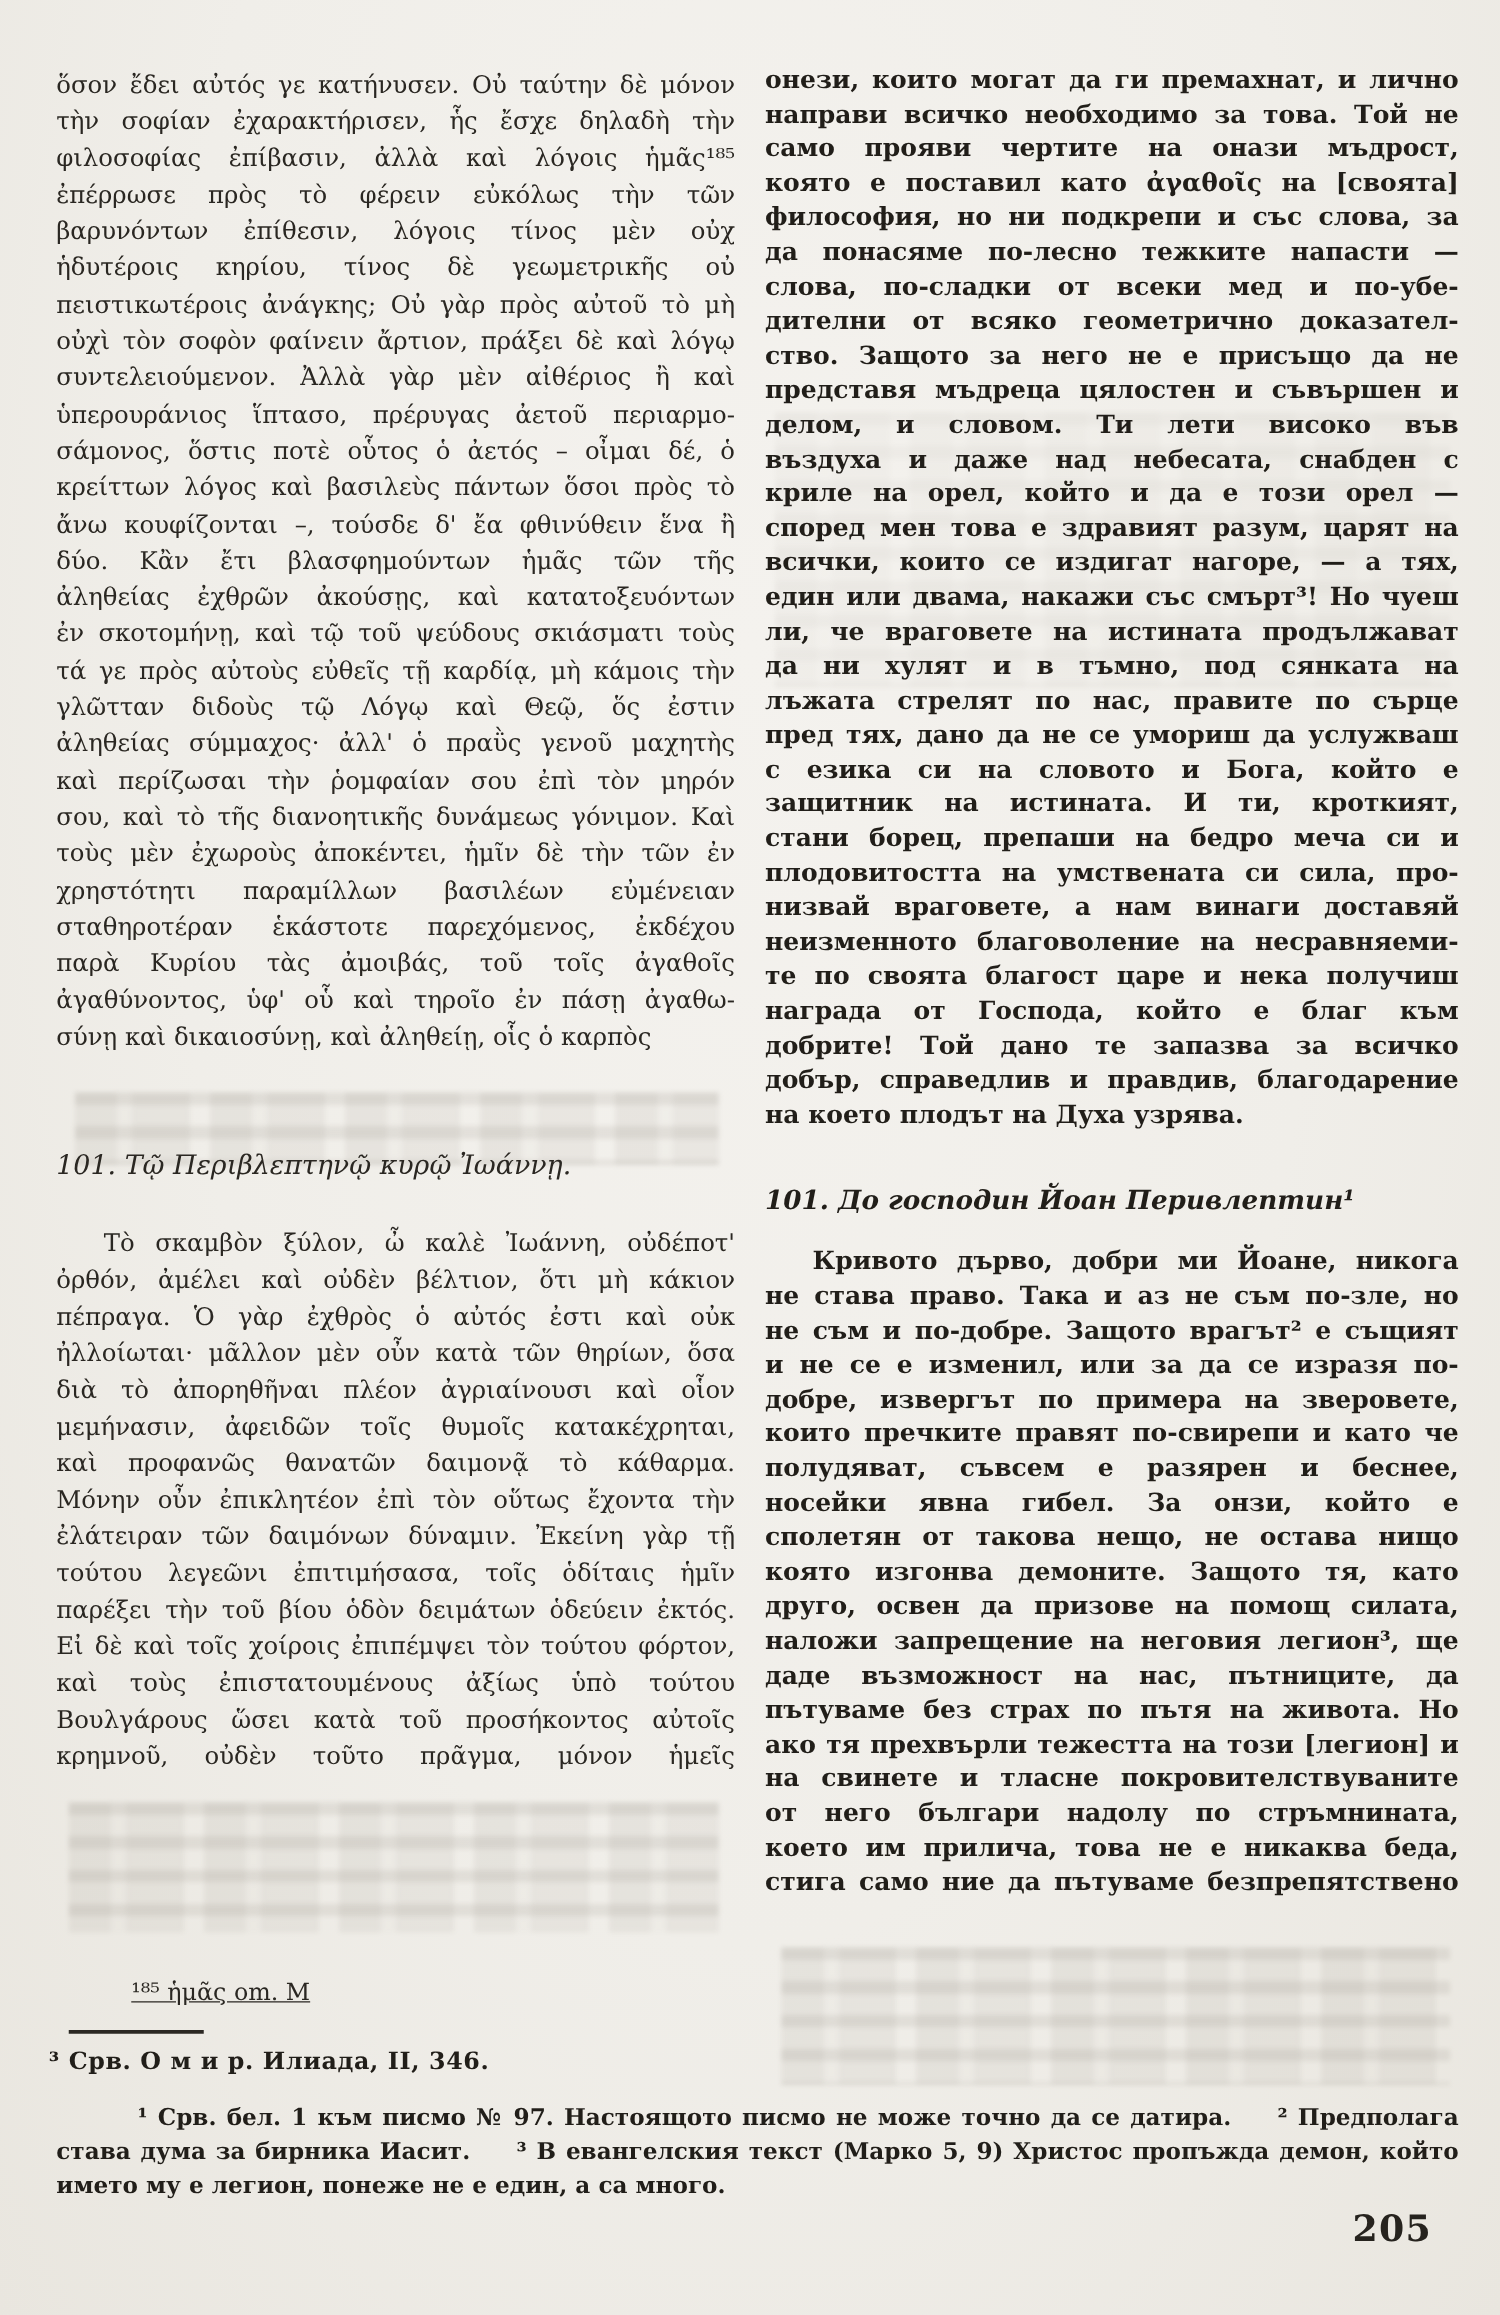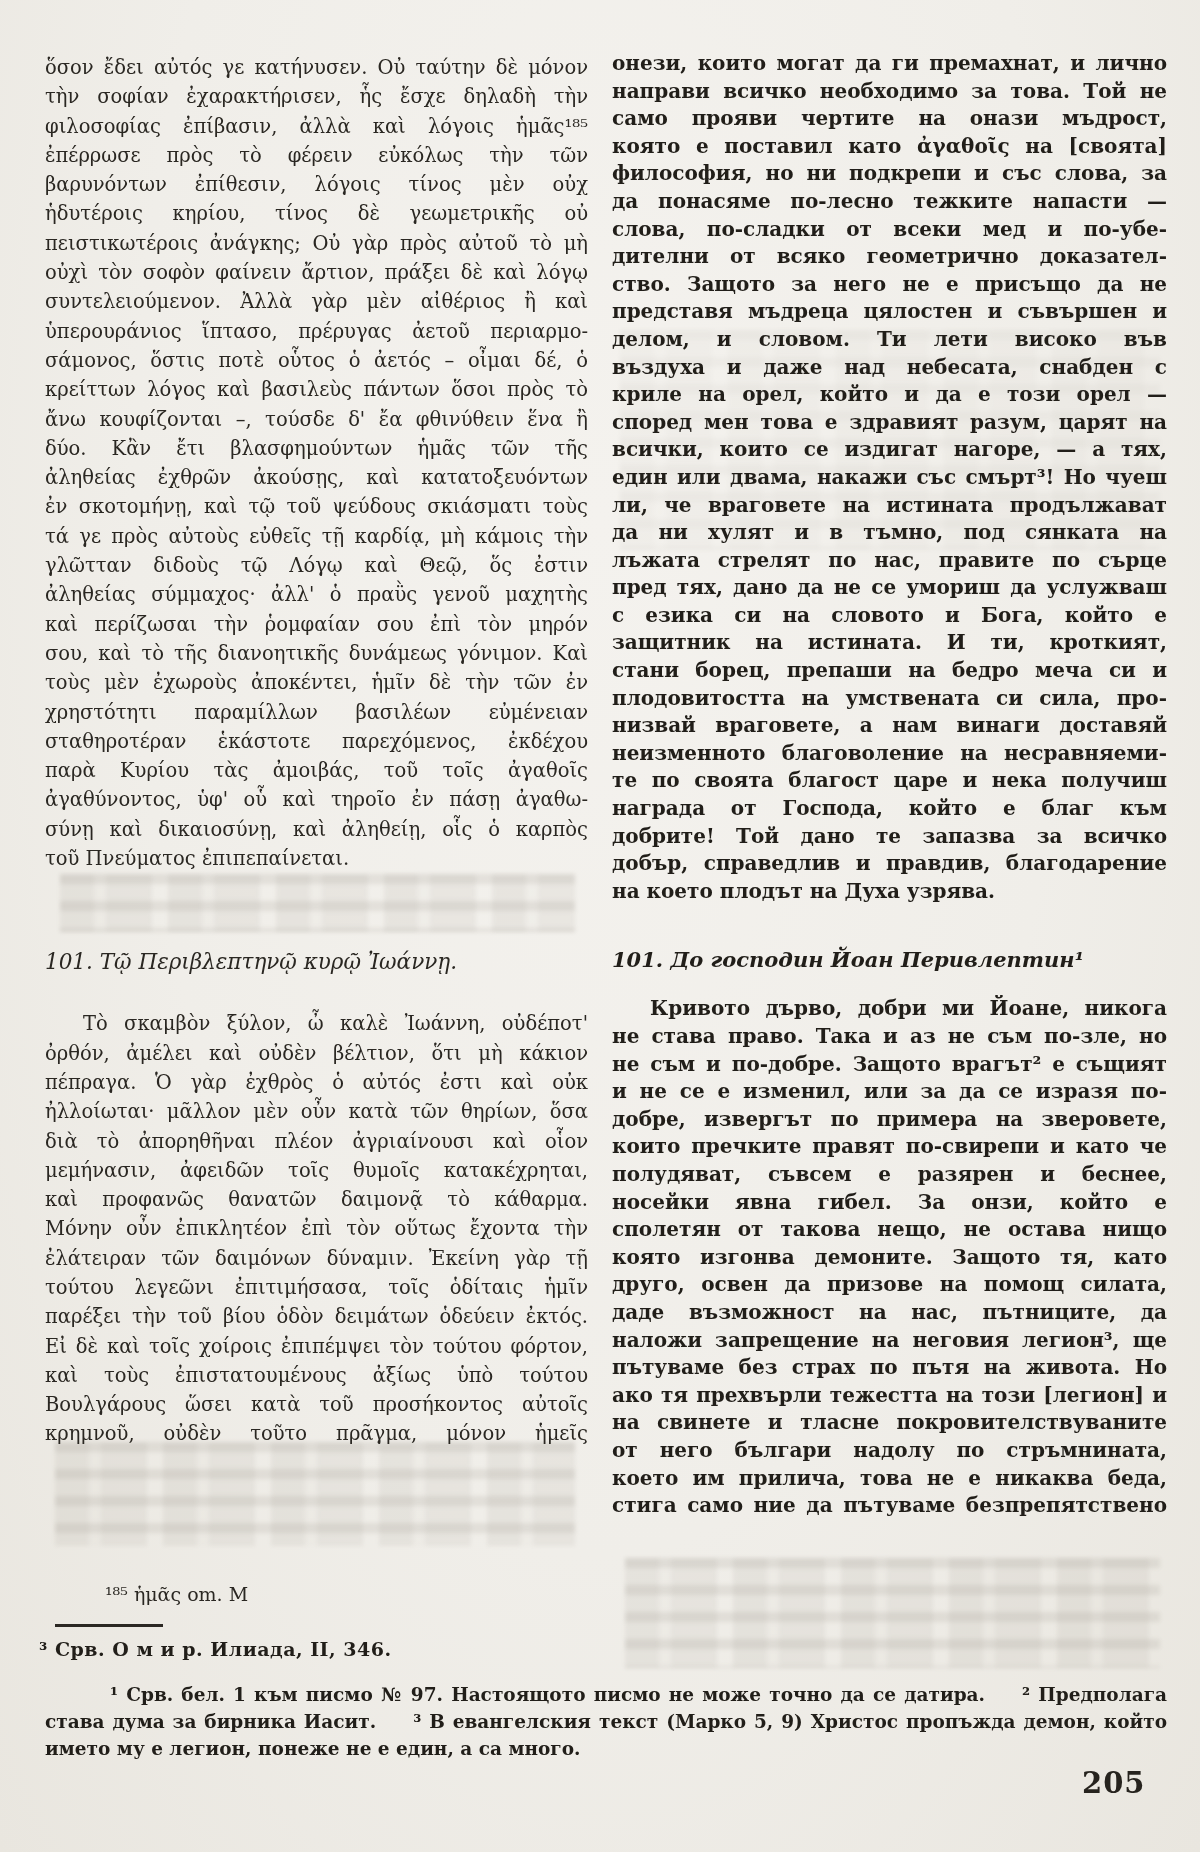--- a/index.html
+++ b/index.html
@@ -23,21 +23,21 @@
 
   .greek .jline{font-size:19.5px;line-height:29.3px;height:29.3px;color:#2a2722;}
   .bulg .jline{font-size:20px;line-height:27.6px;height:27.6px;font-weight:700;color:#211e19;}
 
   .heading{margin:0;font-weight:400;text-align:left;font-style:italic;}
   .greek-heading{margin-top:74px;margin-bottom:32px;font-size:21.5px;line-height:30px;color:#2a2722;}
   .bulg-heading{margin-top:40px;margin-bottom:20px;font-size:21px;line-height:30px;font-weight:600;color:#211e19;}
 
   .apparatus{
     position:absolute;left:105px;top:1583px;
-    font-size:19px;color:#2a2722;
+    font-size:19px;color:#2a2722;text-decoration:underline;
   }
   .fn-rule{
     position:absolute;left:55px;top:1624px;width:108px;height:3px;
     background:#2b2823;
   }
   .fn-homer{
     position:absolute;left:39px;top:1638px;
     font-size:19px;font-weight:700;color:#211e19;letter-spacing:0.5px;
   }
   .fn-block{
@@ -97,21 +97,20 @@
         <div class="jline">γλῶτταν διδοὺς τῷ Λόγῳ καὶ Θεῷ, ὅς ἐστιν</div>
         <div class="jline">ἀληθείας σύμμαχος· ἀλλ' ὁ πραῢς γενοῦ μαχητὴς</div>
         <div class="jline">καὶ περίζωσαι τὴν ῥομφαίαν σου ἐπὶ τὸν μηρόν</div>
         <div class="jline">σου, καὶ τὸ τῆς διανοητικῆς δυνάμεως γόνιμον. Καὶ</div>
         <div class="jline">τοὺς μὲν ἐχωροὺς ἀποκέντει, ἡμῖν δὲ τὴν τῶν ἐν</div>
         <div class="jline">χρηστότητι παραμίλλων βασιλέων εὐμένειαν</div>
         <div class="jline">σταθηροτέραν ἑκάστοτε παρεχόμενος, ἐκδέχου</div>
         <div class="jline">παρὰ Κυρίου τὰς ἀμοιβάς, τοῦ τοῖς ἀγαθοῖς</div>
         <div class="jline">ἀγαθύνοντος, ὑφ' οὗ καὶ τηροῖο ἐν πάσῃ ἀγαθω-</div>
         <div class="jline">σύνῃ καὶ δικαιοσύνῃ, καὶ ἀληθείῃ, οἷς ὁ καρπὸς</div>
-        <div class="jline">τοῦ Πνεύματος ἐπιπεπαίνεται.</div>
       </div>
     <h2 class="heading greek-heading">101. Τῷ Περιβλεπτηνῷ κυρῷ Ἰωάννῃ.</h2>
     <div class="para greek indent-first">
         <div class="jline">Τὸ σκαμβὸν ξύλον, ὦ καλὲ Ἰωάννη, οὐδέποτ'</div>
         <div class="jline">ὀρθόν, ἀμέλει καὶ οὐδὲν βέλτιον, ὅτι μὴ κάκιον</div>
         <div class="jline">πέπραγα. Ὁ γὰρ ἐχθρὸς ὁ αὐτός ἐστι καὶ οὐκ</div>
         <div class="jline">ἠλλοίωται· μᾶλλον μὲν οὖν κατὰ τῶν θηρίων, ὅσα</div>
         <div class="jline">διὰ τὸ ἀπορηθῆναι πλέον ἀγριαίνουσι καὶ οἷον</div>
         <div class="jline">μεμήνασιν, ἀφειδῶν τοῖς θυμοῖς κατακέχρηται,</div>
         <div class="jline">καὶ προφανῶς θανατῶν δαιμονᾷ τὸ κάθαρμα.</div>
@@ -166,22 +165,22 @@
         <div class="jline">не става право. Така и аз не съм по-зле, но</div>
         <div class="jline">не съм и по-добре. Защото врагът² е същият</div>
         <div class="jline">и не се е изменил, или за да се изразя по-</div>
         <div class="jline">добре, извергът по примера на зверовете,</div>
         <div class="jline">които пречките правят по-свирепи и като че</div>
         <div class="jline">полудяват, съвсем е разярен и беснее,</div>
         <div class="jline">носейки явна гибел. За онзи, който е</div>
         <div class="jline">сполетян от такова нещо, не остава нищо</div>
         <div class="jline">която изгонва демоните. Защото тя, като</div>
         <div class="jline">друго, освен да призове на помощ силата,</div>
+        <div class="jline">наложи запрещение на неговия легион³, ще</div>
         <div class="jline">даде възможност на нас, пътниците, да</div>
-        <div class="jline">наложи запрещение на неговия легион³, ще</div>
         <div class="jline">пътуваме без страх по пътя на живота. Но</div>
         <div class="jline">ако тя прехвърли тежестта на този [легион] и</div>
         <div class="jline">на свинете и тласне покровителствуваните</div>
         <div class="jline">от него българи надолу по стръмнината,</div>
         <div class="jline">което им прилича, това не е никаква беда,</div>
         <div class="jline">стига само ние да пътуваме безпрепятствено</div>
       </div>
   </div>
 
   <div class="apparatus">¹⁸⁵ ἡμᾶς om. M</div>

